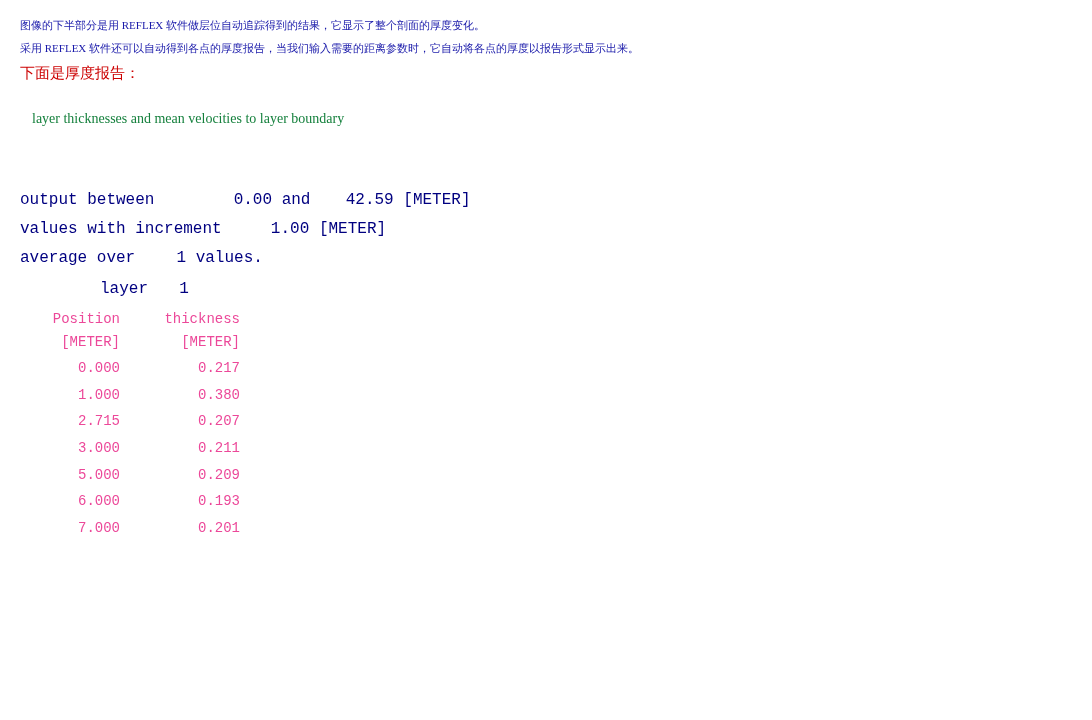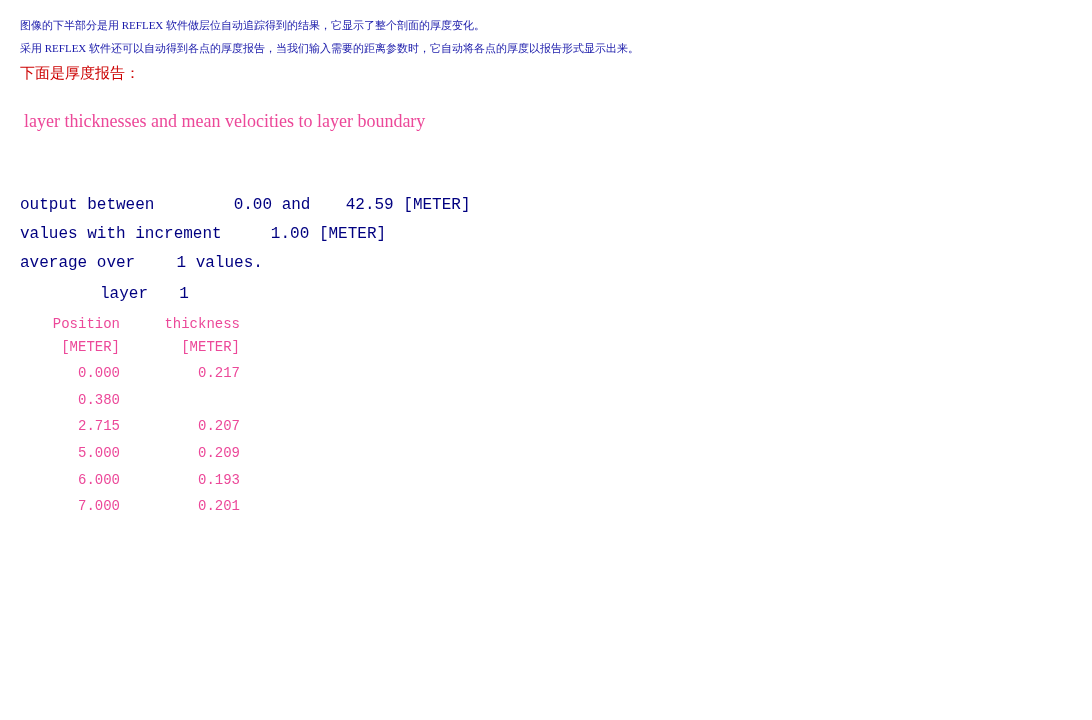--- a/index.html
+++ b/index.html
@@ -22,23 +22,23 @@
       line-height: 1.7;
       margin-bottom: 4px;
     }
     .chinese-red {
       color: #cc0000;
       font-size: 15px;
       line-height: 1.7;
       margin-bottom: 24px;
     }
     .layer-desc {
-      color: #ec4899;
-      font-size: 18px;
-      margin-left: 4px;
+      color: #15803d;
+      font-size: 14px;
+      margin-left: 12px;
       margin-bottom: 20px;
     }
     .report-section {
       margin-top: 10px;
       font-family: "Courier New", Courier, monospace;
       font-size: 16px;
       color: #000080;
     }
     .report-line {
       margin-bottom: 2px;
@@ -124,25 +124,30 @@
     <div class="col-pos">[METER]</div>
     <div class="col-thick">[METER]</div>
   </div>
 
   <div id="data-rows-container">
       <div class="data-row">
         <div class="col-pos">0.000</div>
         <div class="col-thick">0.217</div>
       </div>
       <div class="data-row">
+        <div class="col-pos">1.000</div>
         <div class="col-thick">0.380</div>
       </div>
       <div class="data-row">
         <div class="col-pos">2.715</div>
         <div class="col-thick">0.207</div>
+      </div>
+      <div class="data-row">
+        <div class="col-pos">3.000</div>
+        <div class="col-thick">0.211</div>
       </div>
       <div class="data-row">
         <div class="col-pos">5.000</div>
         <div class="col-thick">0.209</div>
       </div>
       <div class="data-row">
         <div class="col-pos">6.000</div>
         <div class="col-thick">0.193</div>
       </div>
       <div class="data-row">

